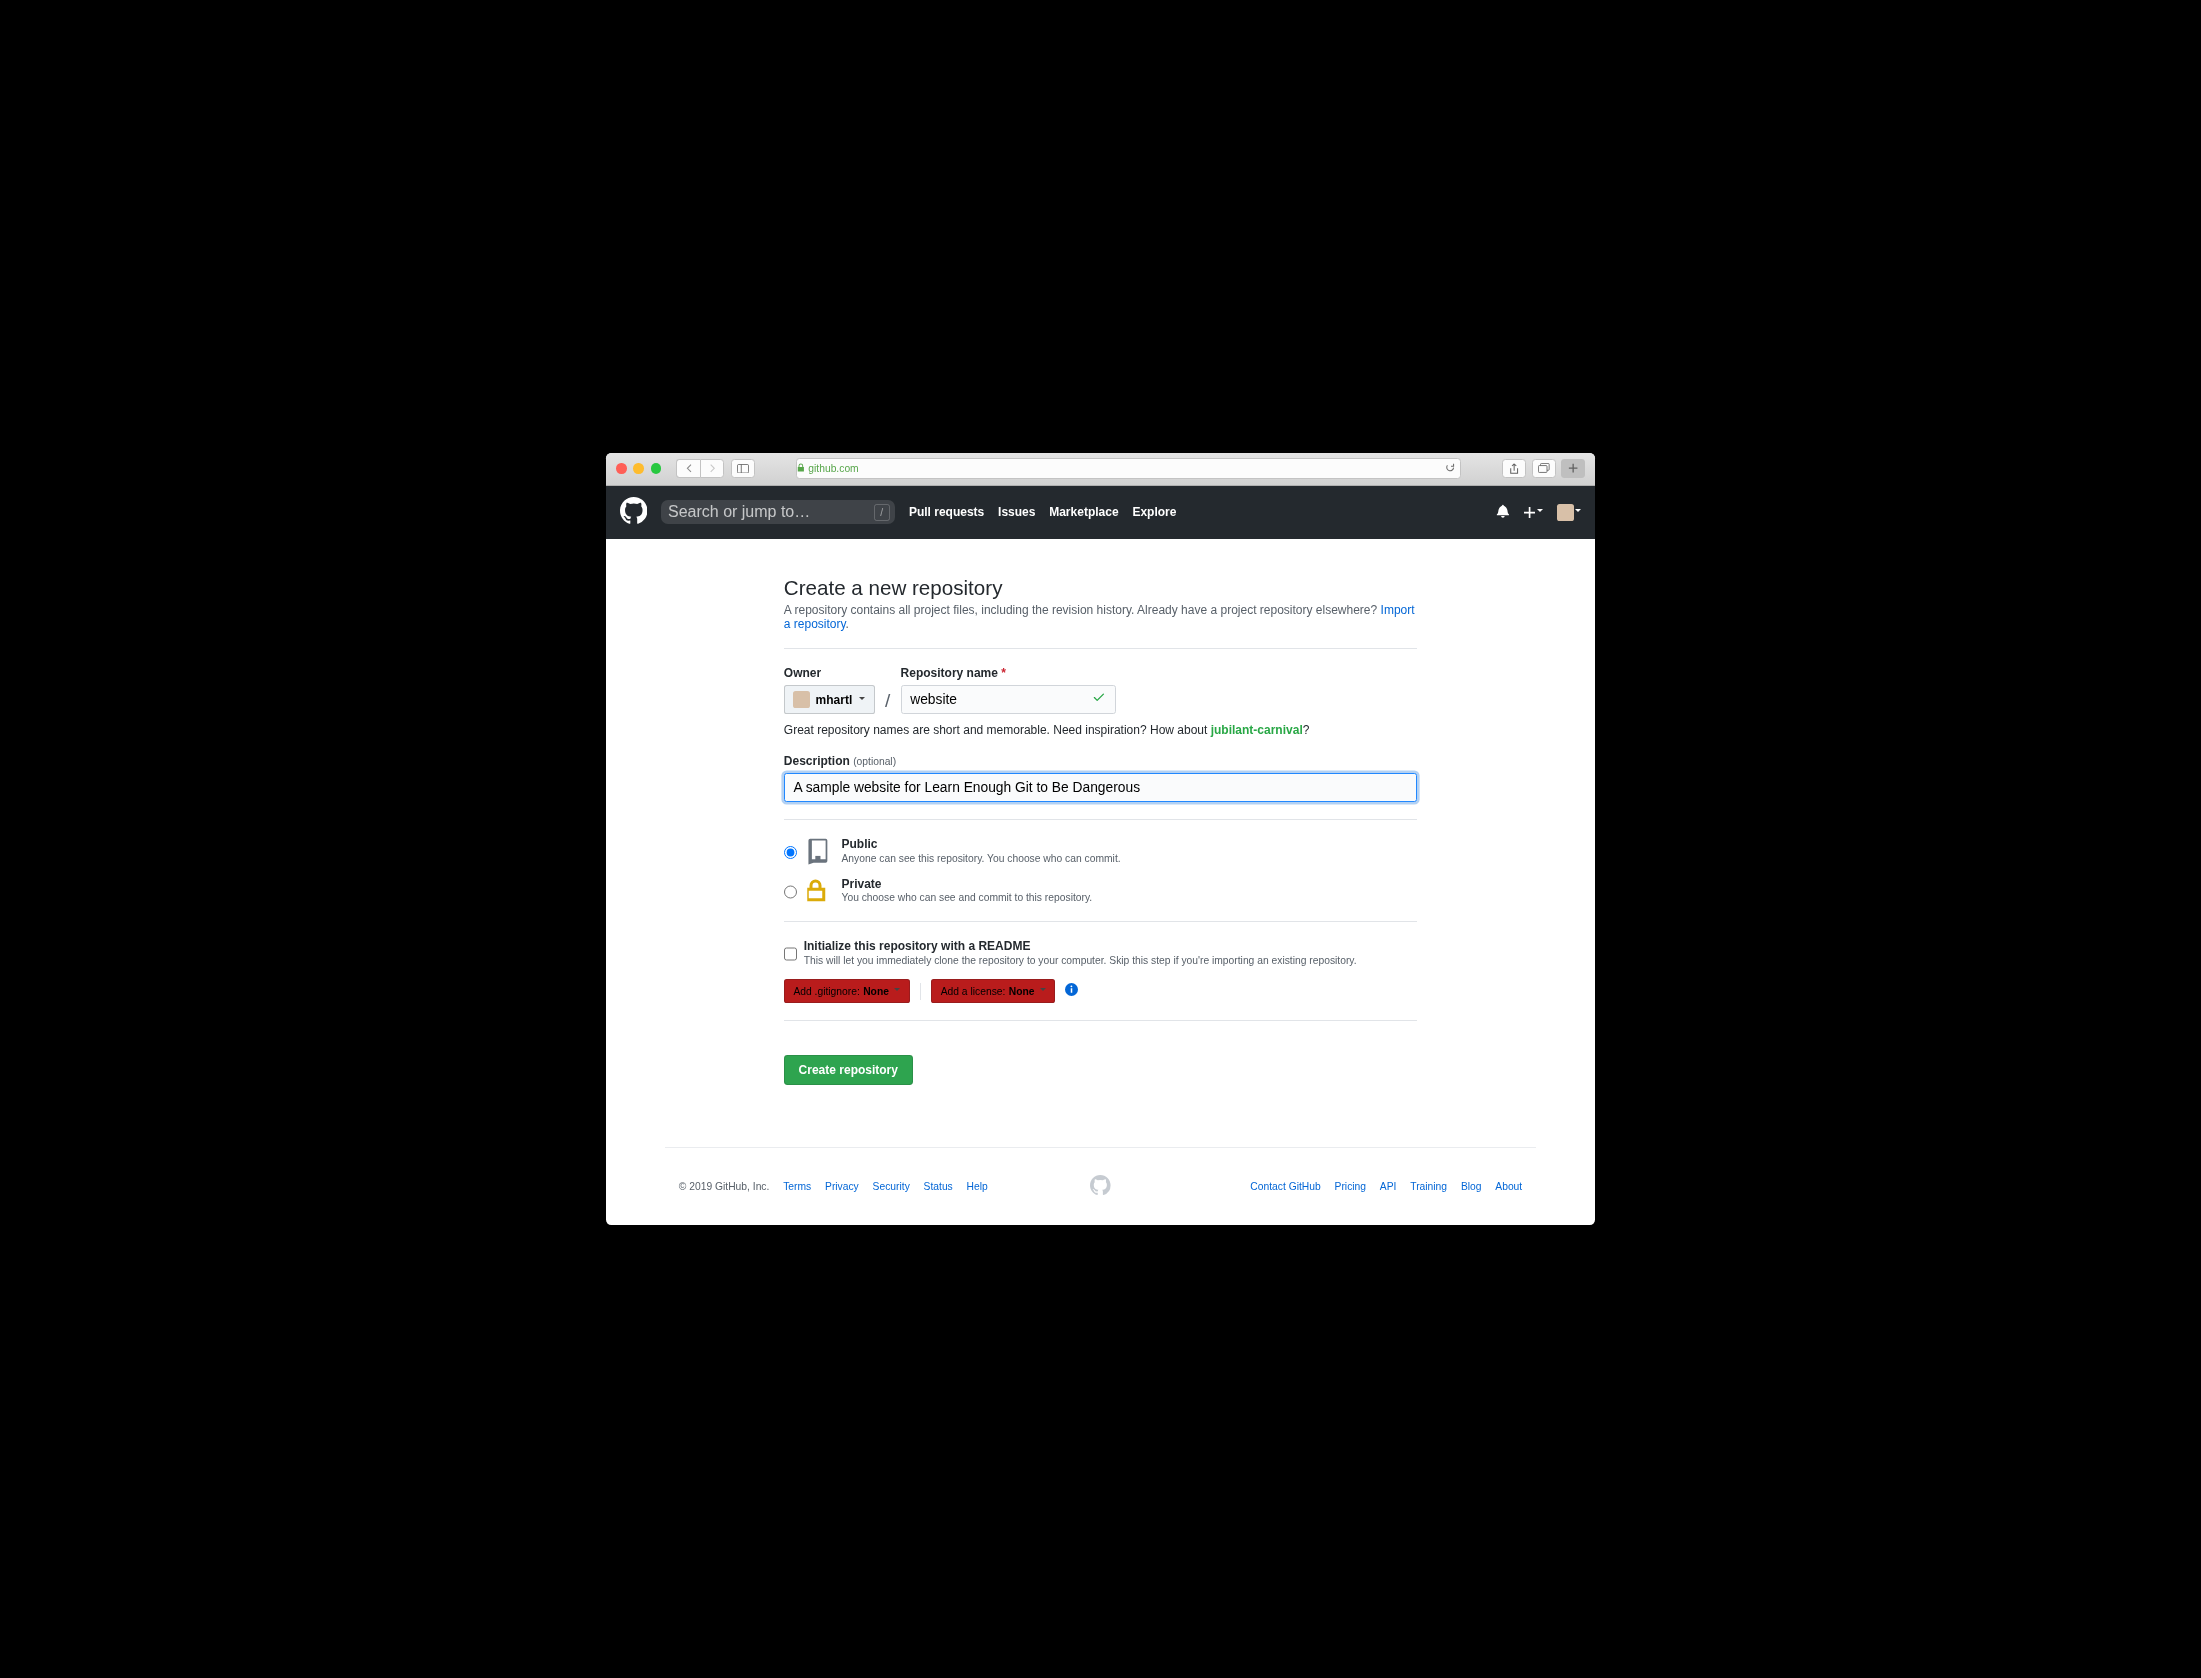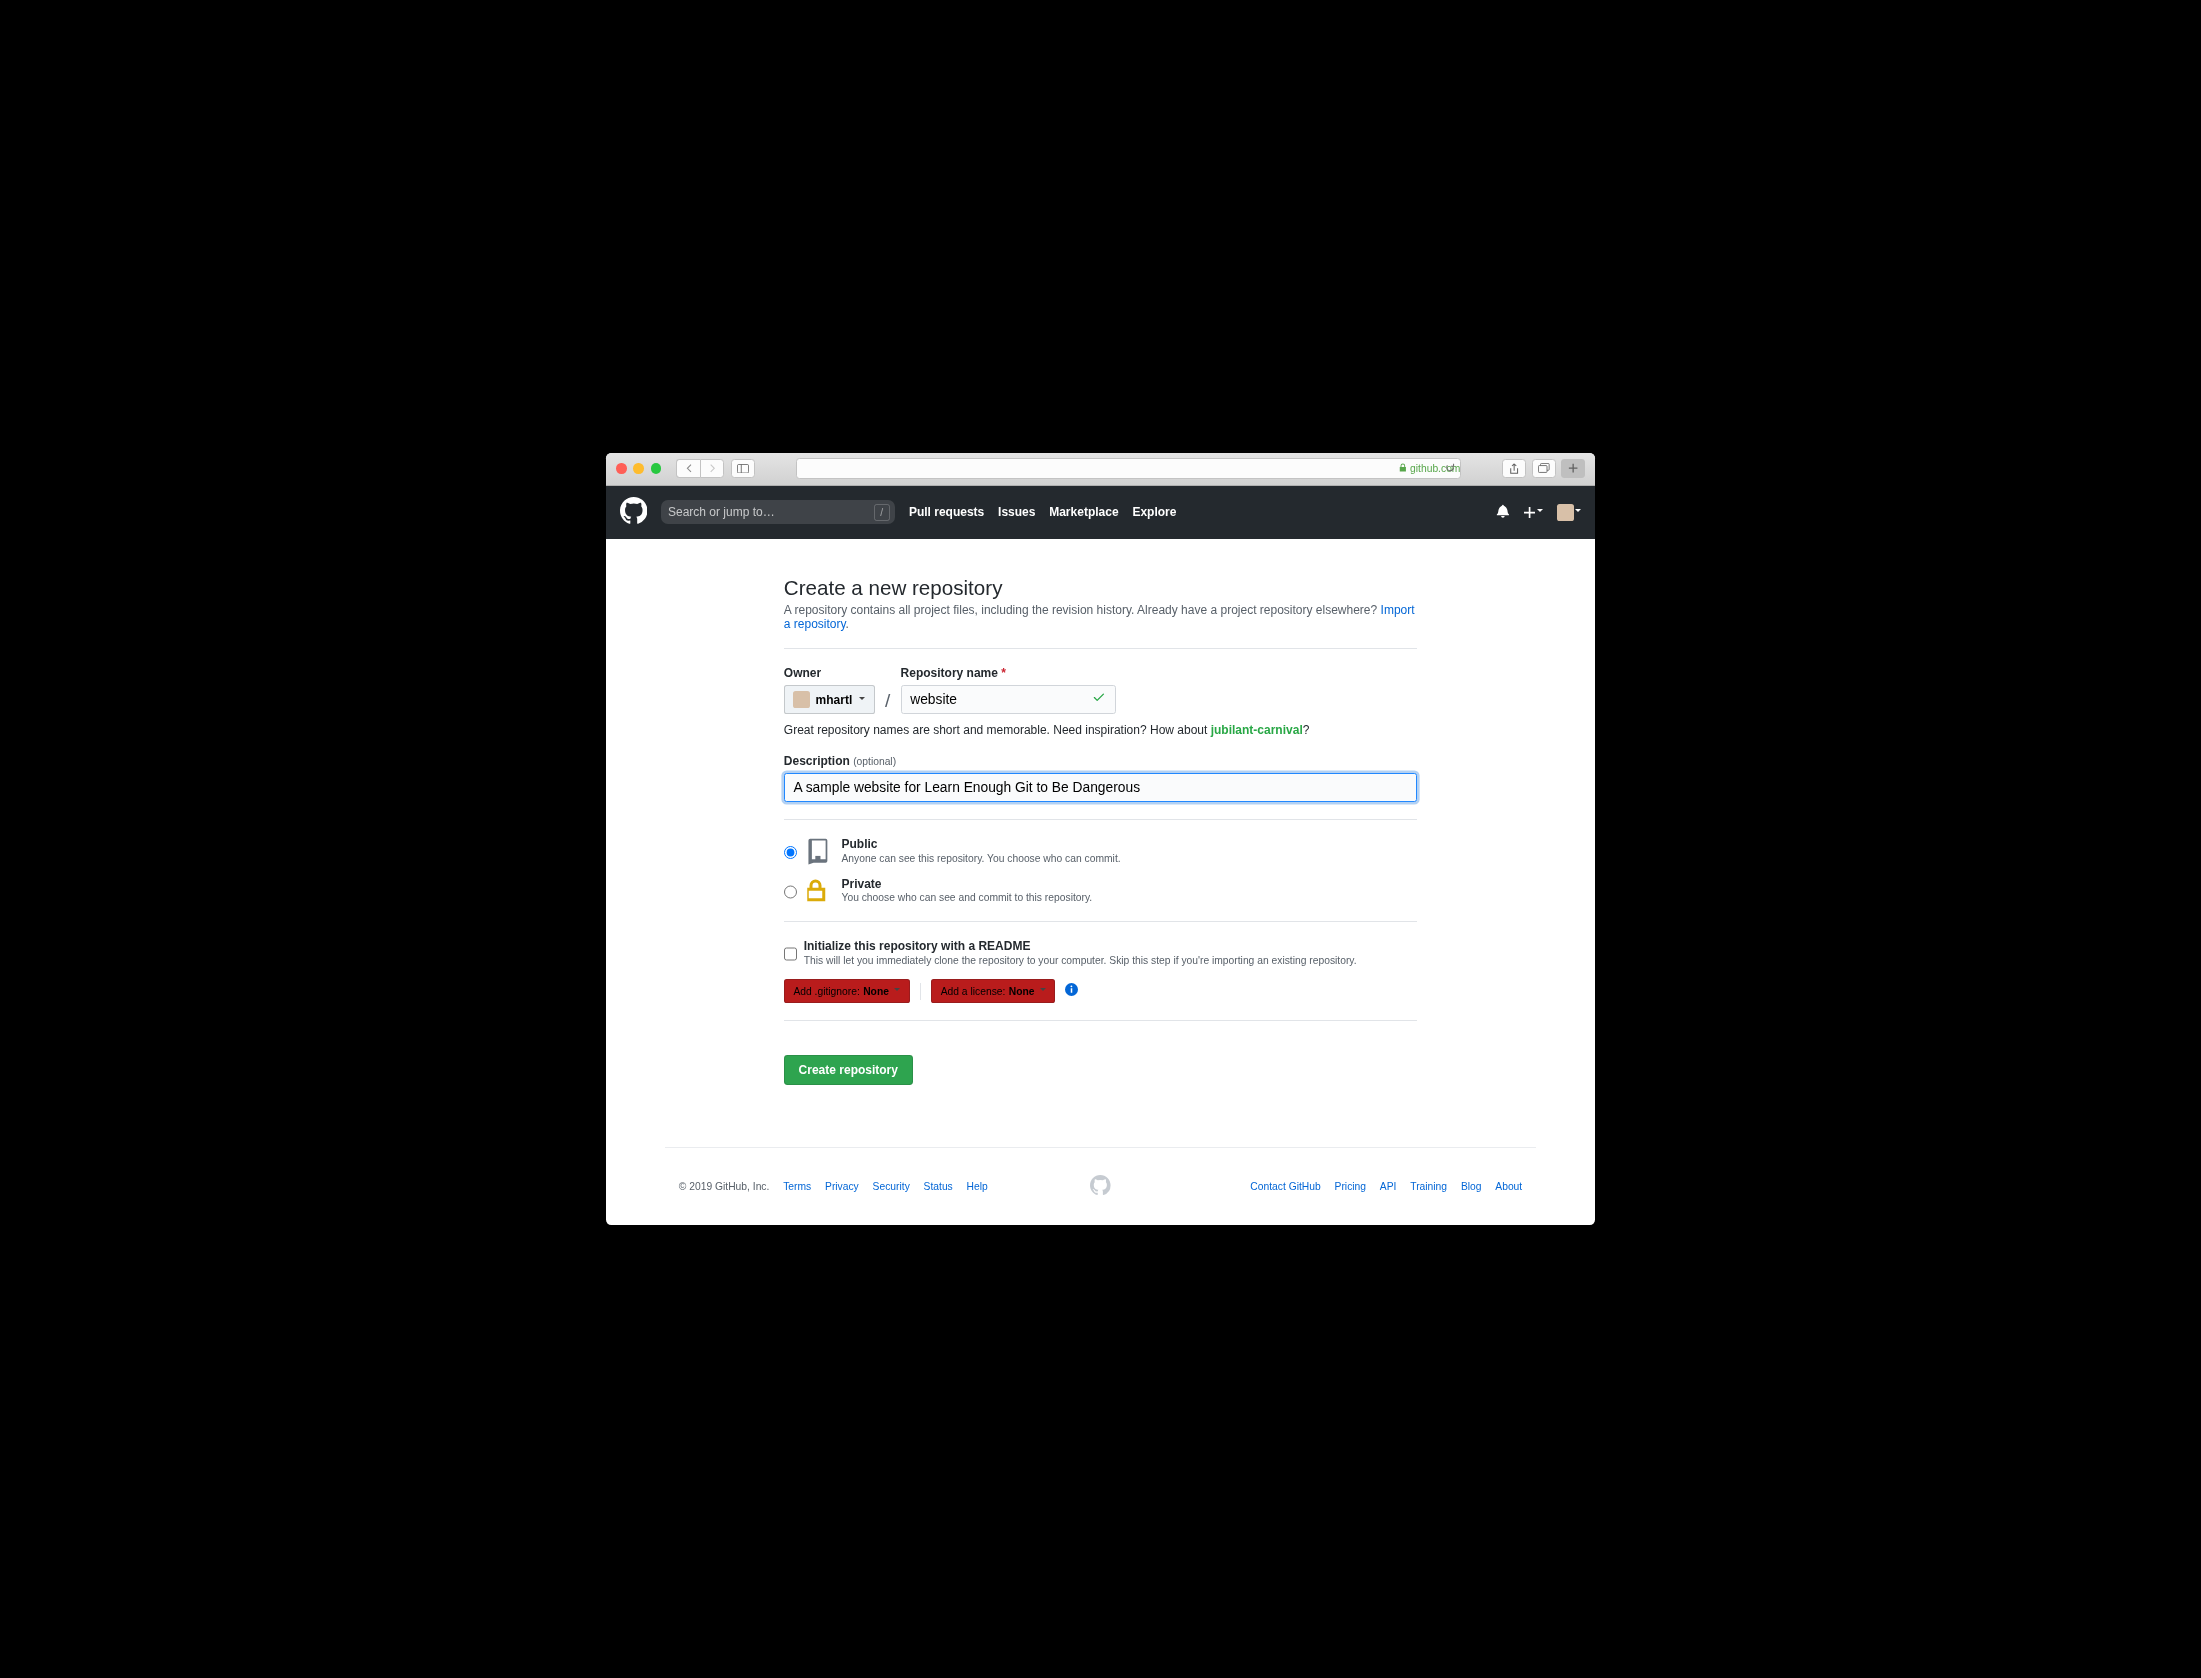--- a/index.html
+++ b/index.html
@@ -44,42 +44,42 @@
   }
   .nav-btn:first-child { border-radius: 3.4px 0 0 3.4px; border-right: none; }
   .nav-btn:last-child  { border-radius: 0 3.4px 3.4px 0; }
   .single-btn {
     width:24px; height:19px; background:#fcfcfc; border:0.9px solid #c3c3c3;
     border-radius:3.4px; display:flex; align-items:center; justify-content:center; color:#606060;
   }
   .urlbar {
     flex:1; margin:0 34px; height:20.6px; background:#fcfcfc;
     border:0.9px solid #c3c3c3; border-radius:3.4px; display:flex;
-    align-items:center; justify-content:flex-end; gap:3.4px; font-size:10.3px; color:#6a6a6a; position:relative;
+    align-items:center; justify-content:flex-start; gap:3.4px; font-size:10.3px; color:#6a6a6a; position:relative;
   }
   .lock-icon { color:#57a64a; font-size:9.5px; }
   .reload { position:absolute; right:5.2px; color:#6a6a6a; font-size:10.3px; }
   .right-btns { display:flex; gap:5.2px; align-items:center; }
   .newtab-btn {
     width:24px; height:19px; background:#bfbfbf; border-radius:3.4px;
     display:flex; align-items:center; justify-content:center; color:#606060;
   }
 
   
   .gh-header {
     background:#24292e; height:53px; display:flex; align-items:center;
     padding:0 13.8px; gap:13.8px;
   }
   .gh-logo svg { fill:#fff; width:27.5px; height:27.5px; }
   .search-wrap {
     position:relative; width:234px;
   }
   .search-wrap input {
     width:100%; height:24px; background:hsla(0,0%,100%,.125);
-    border:none; border-radius:7px; padding:0 6.9px; color:#fff; font-size:12px;
+    border:none; border-radius:7px; padding:0 6.9px; color:#fff; font-size:16px;
   }
   .search-wrap input::placeholder { color: hsla(0,0%,100%,.7); }
   .slash-key {
     position:absolute; right:5.2px; top:3.4px; width:16.3px; height:17px;
     border:0.9px solid hsla(0,0%,100%,.2); border-radius:2.6px;
     display:flex; align-items:center; justify-content:center;
     color:hsla(0,0%,100%,.5); font-size:10.3px;
   }
   .gh-nav { display:flex; gap:13.8px; }
   .gh-nav a { color:#fff; font-weight:600; font-size:12px; text-decoration:none; }

